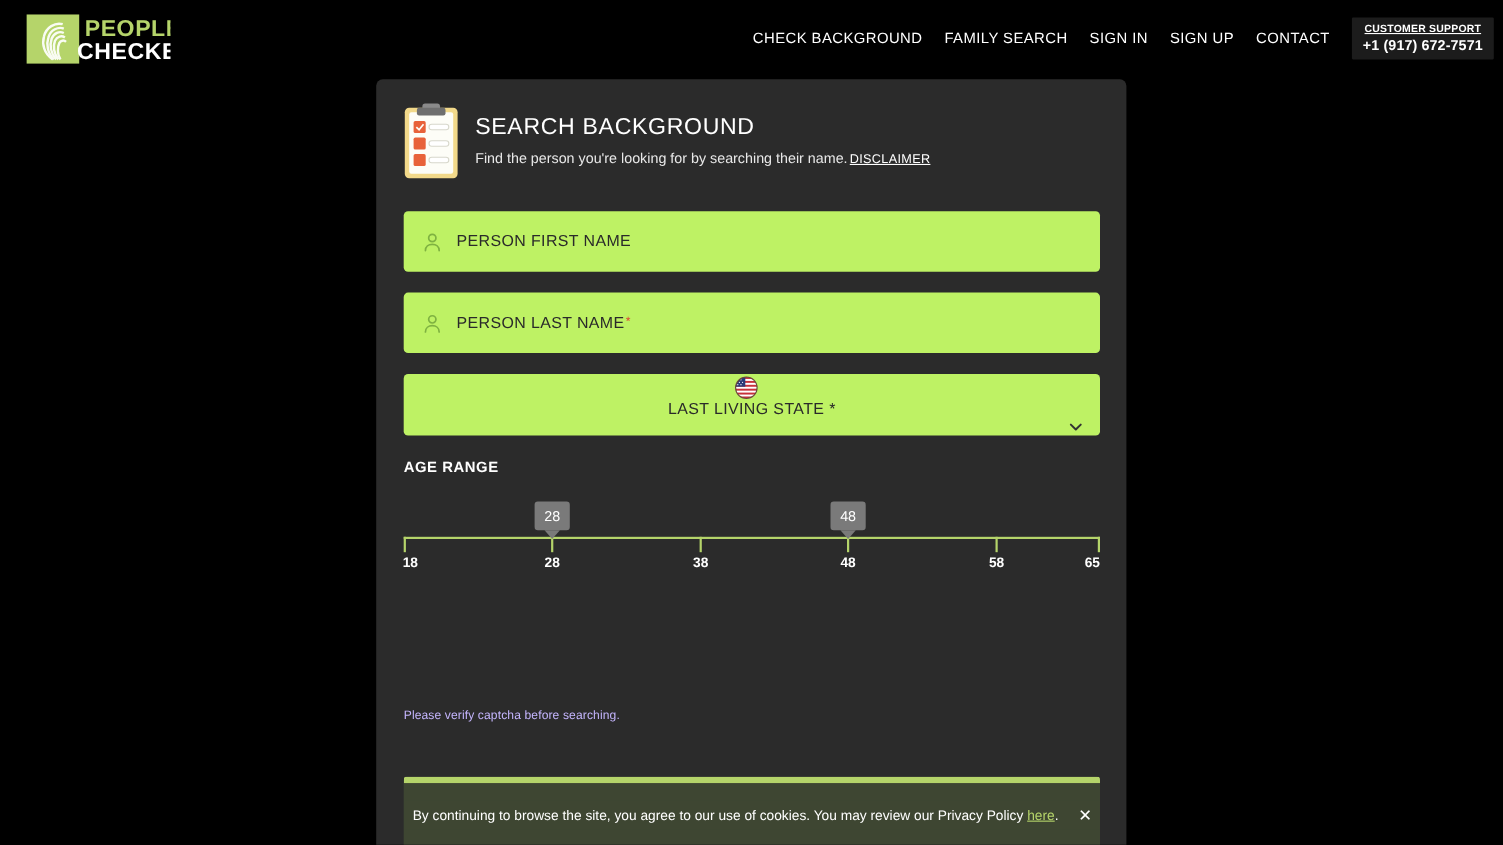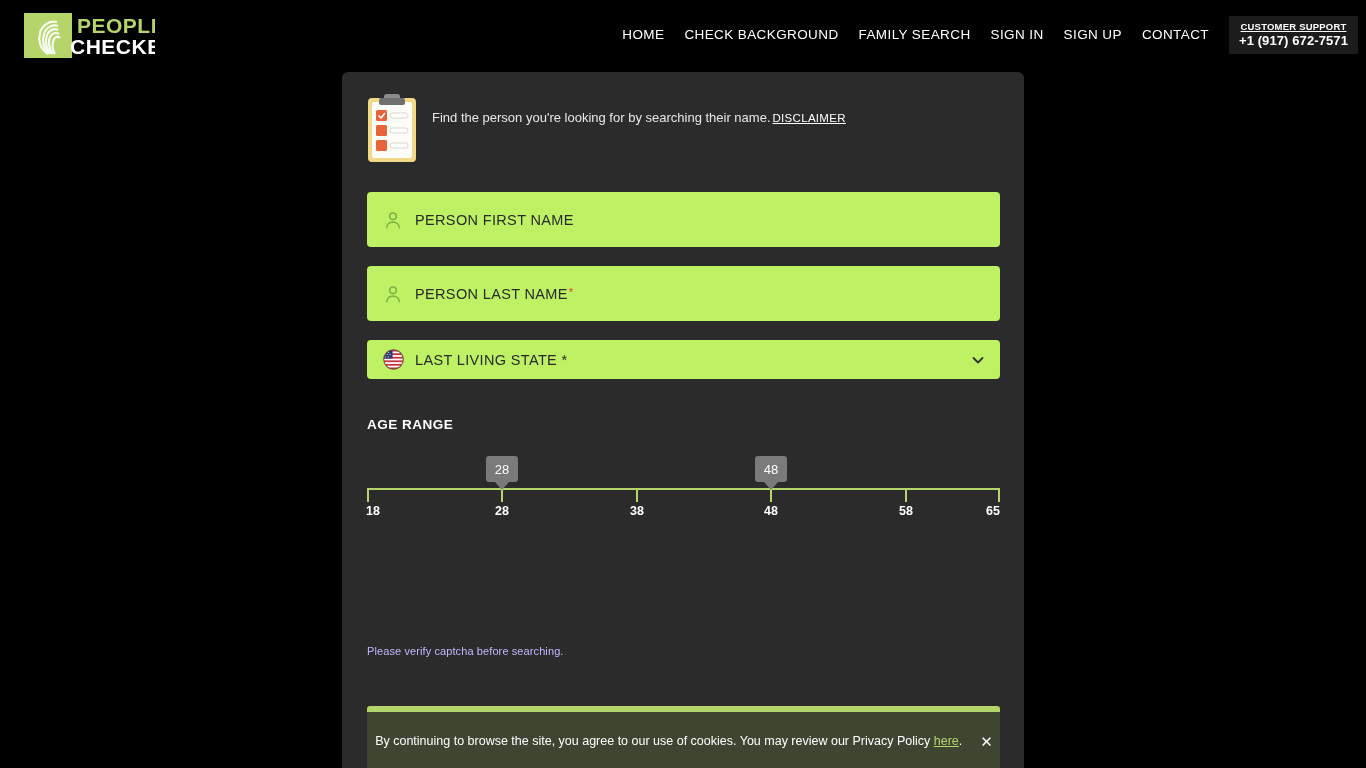--- a/index.html
+++ b/index.html
@@ -123,21 +123,21 @@
   }
   .field-label {
     color: #2a2a2a;
     font-size: 14.5px;
     letter-spacing: 0.35px;
     white-space: nowrap;
   }
   .req { color: #e03a2f; font-size: 11px; vertical-align: top; margin-left: 1px; }
   .field-1 { top: 120px; }
   .field-2 { top: 194px; }
-  .field-3 { top: 268px; height: 39px; }
+  .field-3 { top: 268px; height: 56px; flex-direction: column; }
   .chev {
     margin-left: auto;
     width: 16px; height: 16px;
     flex: 0 0 auto;
   }
 
   
   .age-label {
     position: absolute; left: 25px; top: 345px;
     color: #ffffff;
@@ -265,21 +265,20 @@
         <path d="M31 41 C28 37 28 30 30 26 C31 24 34 23 36 25"></path>
       </g>
       <g font-family="Liberation Sans, sans-serif" font-weight="bold">
         <text x="53" y="20" font-size="21" fill="#b5d46a" letter-spacing="0.5">PEOPLE</text>
         <text x="46" y="41" font-size="21" fill="#ffffff" letter-spacing="0.5">CHECKER</text>
       </g>
     </svg>
   </a>
 
   <nav class="nav">
-    <a class="nav-link" href="#">HOME</a>
     <a class="nav-link" href="#">CHECK BACKGROUND</a>
     <a class="nav-link" href="#">FAMILY SEARCH</a>
     <a class="nav-link" href="#">SIGN IN</a>
     <a class="nav-link" href="#">SIGN UP</a>
     <a class="nav-link" href="#">CONTACT</a>
 
     <div class="support-box">
       <div class="support-title">CUSTOMER SUPPORT</div>
       <div class="support-phone">+1 (917) 672-7571</div>
     </div>
@@ -304,20 +303,21 @@
           <rect x="10" y="33" width="11" height="11" rx="1.5" fill="#e8623a"></rect>
           <rect x="24" y="36" width="18" height="5" rx="2.5" fill="#ffffff" stroke="#d8d8cc" stroke-width="1"></rect>
         </g>
         <g>
           <rect x="10" y="48" width="11" height="11" rx="1.5" fill="#e8623a"></rect>
           <rect x="24" y="51" width="18" height="5" rx="2.5" fill="#ffffff" stroke="#d8d8cc" stroke-width="1"></rect>
         </g>
       </svg>
     </span>
     <div class="head-text">
+      <div class="head-title">SEARCH BACKGROUND</div>
       <div class="head-sub">
         <span>Find the person you're looking for by searching their name.</span><a href="#">DISCLAIMER</a>
       </div>
     </div>
   </div>
 
   <div class="field field-1">
     <span class="field-icon">
       <svg viewBox="0 0 24 24" width="22" height="22" fill="none" stroke="#7fb241" stroke-width="1.7">
         <circle cx="12" cy="8" r="3.6"></circle>

